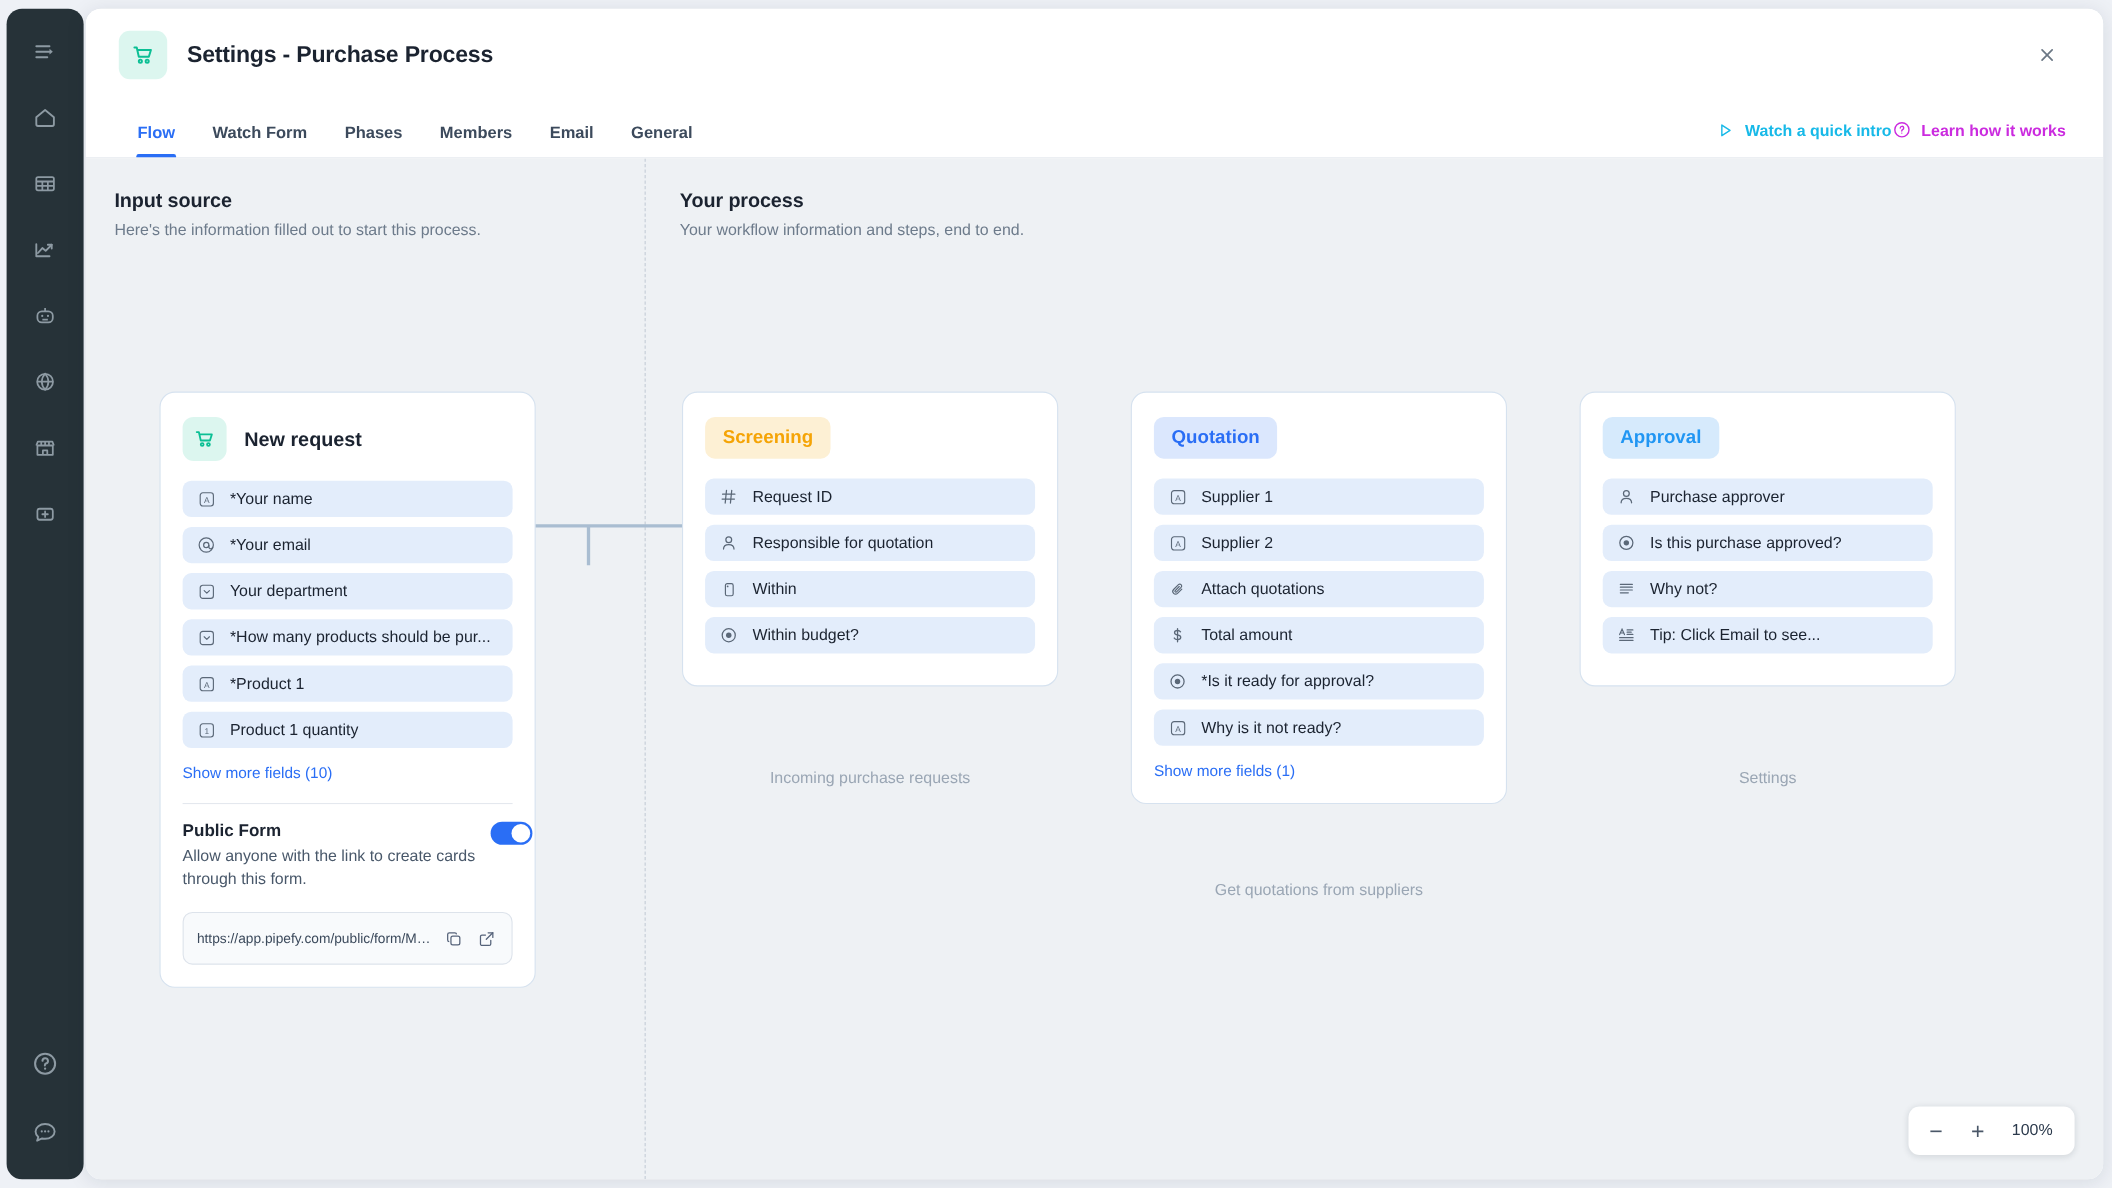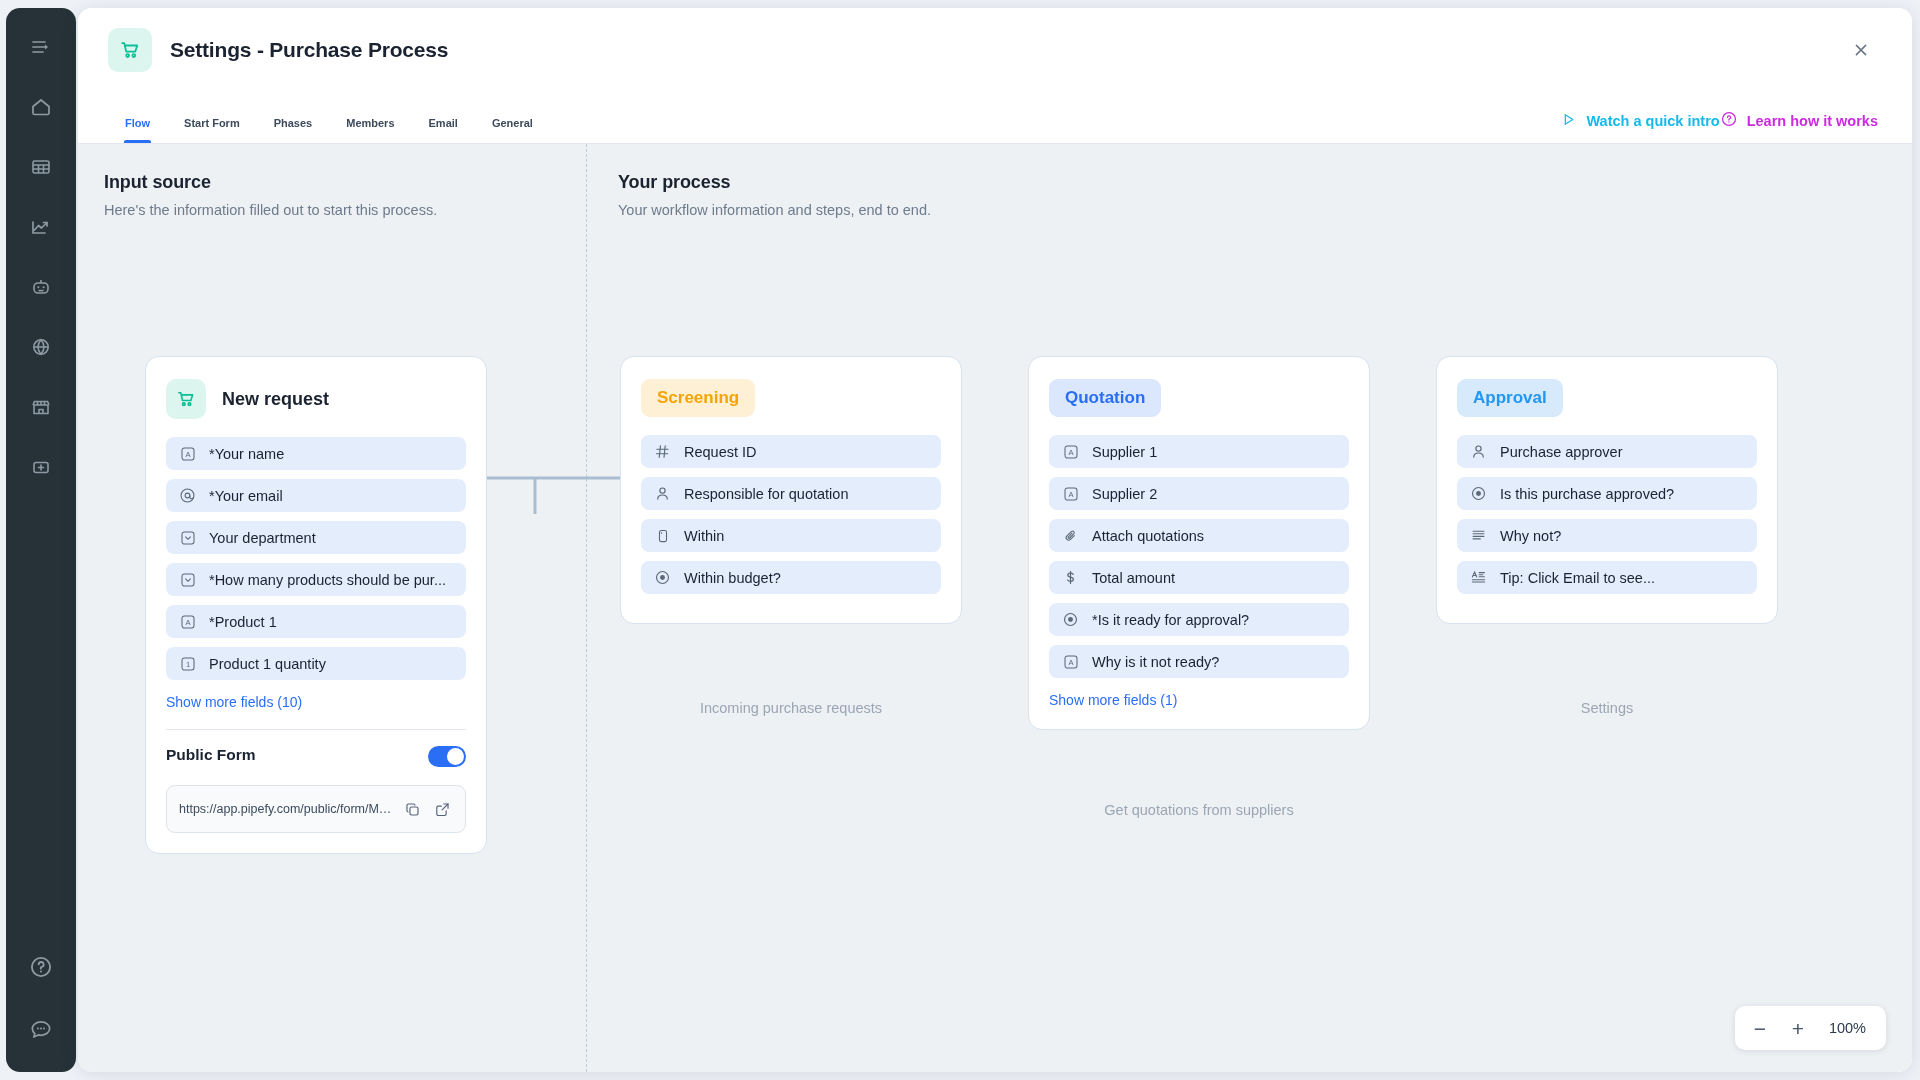--- a/index.html
+++ b/index.html
@@ -68,21 +68,21 @@
   
   .tabs-row {
     height: 52px; flex: 0 0 52px;
     display: flex; align-items: flex-end;
     padding: 0 34px 0 30px;
     border-bottom: 1px solid #e4e8ee;
     background: #fff;
   }
   .tabs { display: flex; align-items: flex-end; gap: 0; height: 100%; }
   .tab {
-    font-size: 11px; font-weight: 600; color: #3c4a5c;
+    font-size: 15px; font-weight: 600; color: #3c4a5c;
     padding: 0 17px 14px 17px;
     cursor: pointer; position: relative; white-space: nowrap;
   }
   .tab.active { color: #2a6ef5; }
   .tab.active::after {
     content:""; position: absolute; left: 16px; right: 16px; bottom: 0;
     height: 3px; background: #2a6ef5; border-radius: 2px 2px 0 0;
   }
   .head-links { margin-left: auto; display: flex; align-items: center; padding-bottom: 12px; }
   .hlink { display: flex; align-items: center; gap: 9px; font-size: 14.5px; font-weight: 600; cursor: pointer; white-space: nowrap; }
@@ -295,21 +295,21 @@
       <div class="close-btn">
         <svg width="20" height="20" viewBox="0 0 24 24" fill="none" stroke="currentColor" stroke-width="1.9" stroke-linecap="round">
             <path d="M6.5 6.5l11 11M17.5 6.5l-11 11"></path>
           </svg>
       </div>
     </div>
 
     <div class="tabs-row">
       <div class="tabs">
         <div class="tab active">Flow</div>
-        <div class="tab">Start Form</div>
+        <div class="tab">Watch Form</div>
         <div class="tab">Phases</div>
         <div class="tab">Members</div>
         <div class="tab">Email</div>
         <div class="tab">General</div>
       </div>
       <div class="head-links">
         <div class="hlink intro">
           <span>
             <svg width="17" height="17" viewBox="0 0 24 24" fill="none" stroke="currentColor" stroke-width="1.8" stroke-linejoin="round">
                 <path d="M7.5 5.2 18 12 7.5 18.8z"></path>
@@ -419,20 +419,21 @@
           <span class="field-label">Product 1 quantity</span>
         </div>
 
         <div class="show-more">Show more fields (10)</div>
 
         <div class="divider-h"></div>
 
         <div class="pf-head">
           <div>
             <div class="pf-title">Public Form</div>
+            <div class="pf-desc">Allow anyone with the link to create cards through this form.</div>
           </div>
           <div class="toggle"></div>
         </div>
 
         <div class="url-box">
           <span class="url-text">https://app.pipefy.com/public/form/Muu...</span>
           <span class="url-btn">
               <svg width="17" height="17" viewBox="0 0 20 20" fill="none" stroke="currentColor" stroke-width="1.35" stroke-linejoin="round">
                 <rect x="7" y="7" width="9.5" height="9.5" rx="2"></rect>
                 <path d="M13 5.2A1.8 1.8 0 0 0 11.2 3.5H5.3A1.8 1.8 0 0 0 3.5 5.3v5.9A1.8 1.8 0 0 0 5.2 13"></path>

